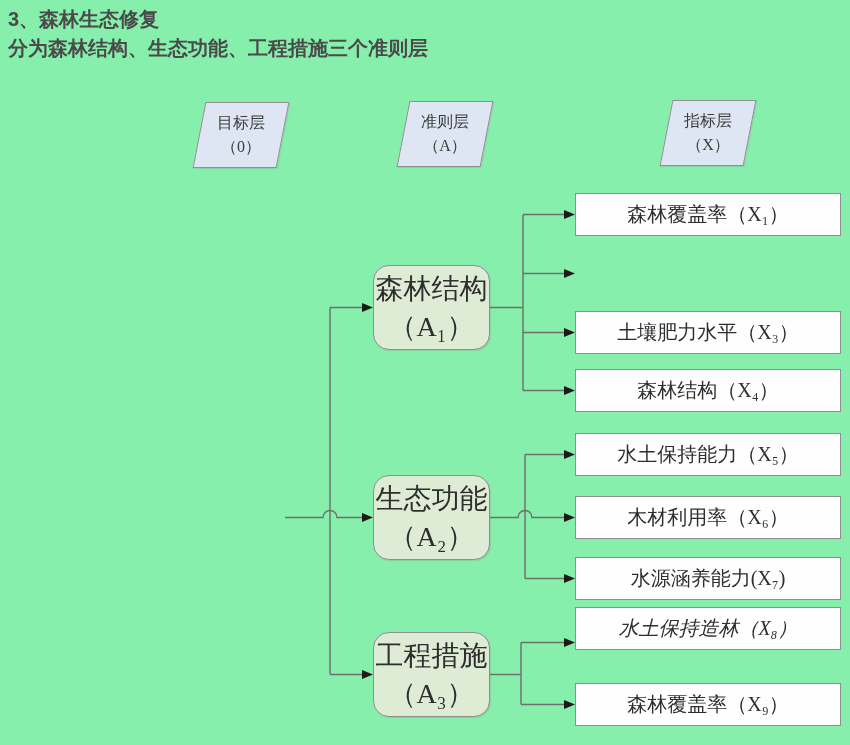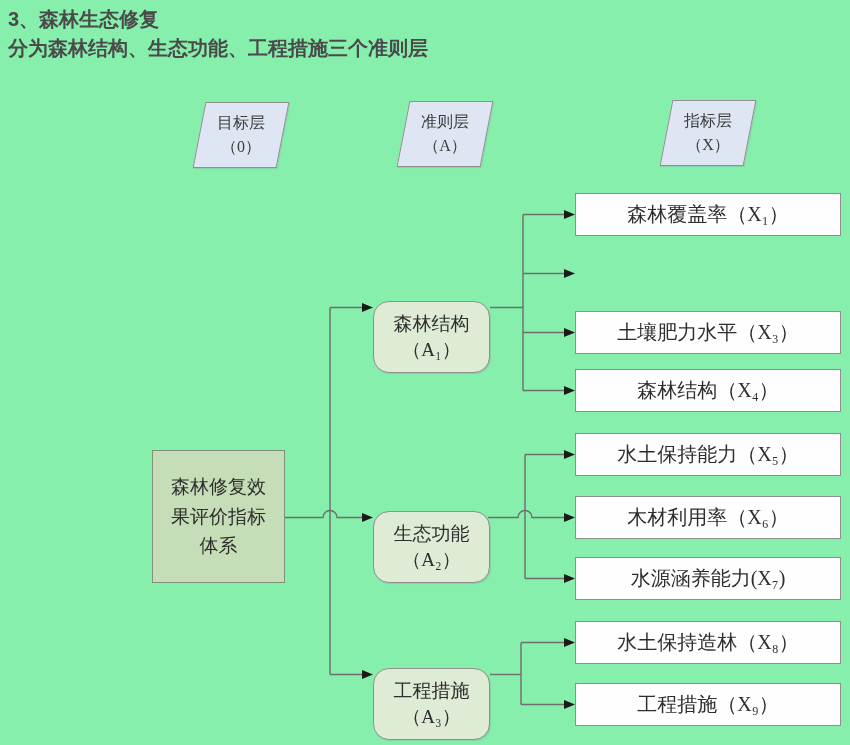--- a/index.html
+++ b/index.html
@@ -27,27 +27,26 @@
     box-shadow:1px 1px 1px rgba(120,130,150,0.25);
   }
   .para .inner { transform:skewX(11deg); font-size:16px; line-height:1.5; color:#3c3c3c; }
   .goal {
     left:152px; top:450px; width:133px; height:133px;
     background:var(--goal-fill,#c6deb7);
     border:1.5px solid var(--goal-border,#7f917b);
     font-size:19px; line-height:1.55; padding:0 11px;
   }
   .crit {
-    left:373px; width:117px; height:72px;
+    left:373px; width:117px; height:85px;
     background:var(--criteria-fill,#dfecd5);
     border:1.5px solid var(--node-border,#8f8f8f);
     border-radius:16px;
-    font-size:19px; line-height:1.35;
+    font-size:28px; line-height:1.35;
     box-shadow:1px 1px 1px rgba(120,130,120,0.25);
-    margin-top:36px;
   }
   .ind {
     left:575px; width:266px; height:43px;
     background:var(--indicator-fill,#fefefe);
     border:1.5px solid var(--node-border,#8f8f8f);
     font-size:20px;
   }
 </style>
 </head>
 <body>
@@ -113,23 +112,20 @@
       <div>（A）</div>
     </div>
   </div>
   <div class="node para" style="left:666px; top:100px;">
     <div class="inner">
       <div>指标层</div>
       <div>（X）</div>
     </div>
   </div>
 
-  <div class="node goal">
-    <div>森林修复效果评价指标体系</div>
-  </div>
 
   <div class="node crit" style="top:265px;">
     <div>森林结构</div>
     <div>（A₁）</div>
   </div>
   <div class="node crit" style="top:475px;">
     <div>生态功能</div>
     <div>（A₂）</div>
   </div>
   <div class="node crit" style="top:632px;">
@@ -148,20 +144,20 @@
   </div>
   <div class="node ind" style="top:433px;">
     <div>水土保持能力（X₅）</div>
   </div>
   <div class="node ind" style="top:496px;">
     <div>木材利用率（X₆）</div>
   </div>
   <div class="node ind" style="top:557px;justify-content:center;">
     <div>水源涵养能力(X₇)</div>
   </div>
-  <div class="node ind" style="top:621px;">
+  <div class="node ind" style="top:607px;font-style:italic;">
     <div>水土保持造林（X₈）</div>
   </div>
   <div class="node ind" style="top:683px;">
-    <div>工程措施（X₉）</div>
+    <div>森林覆盖率（X₉）</div>
   </div>
 
 </div>
 
 </body></html>

